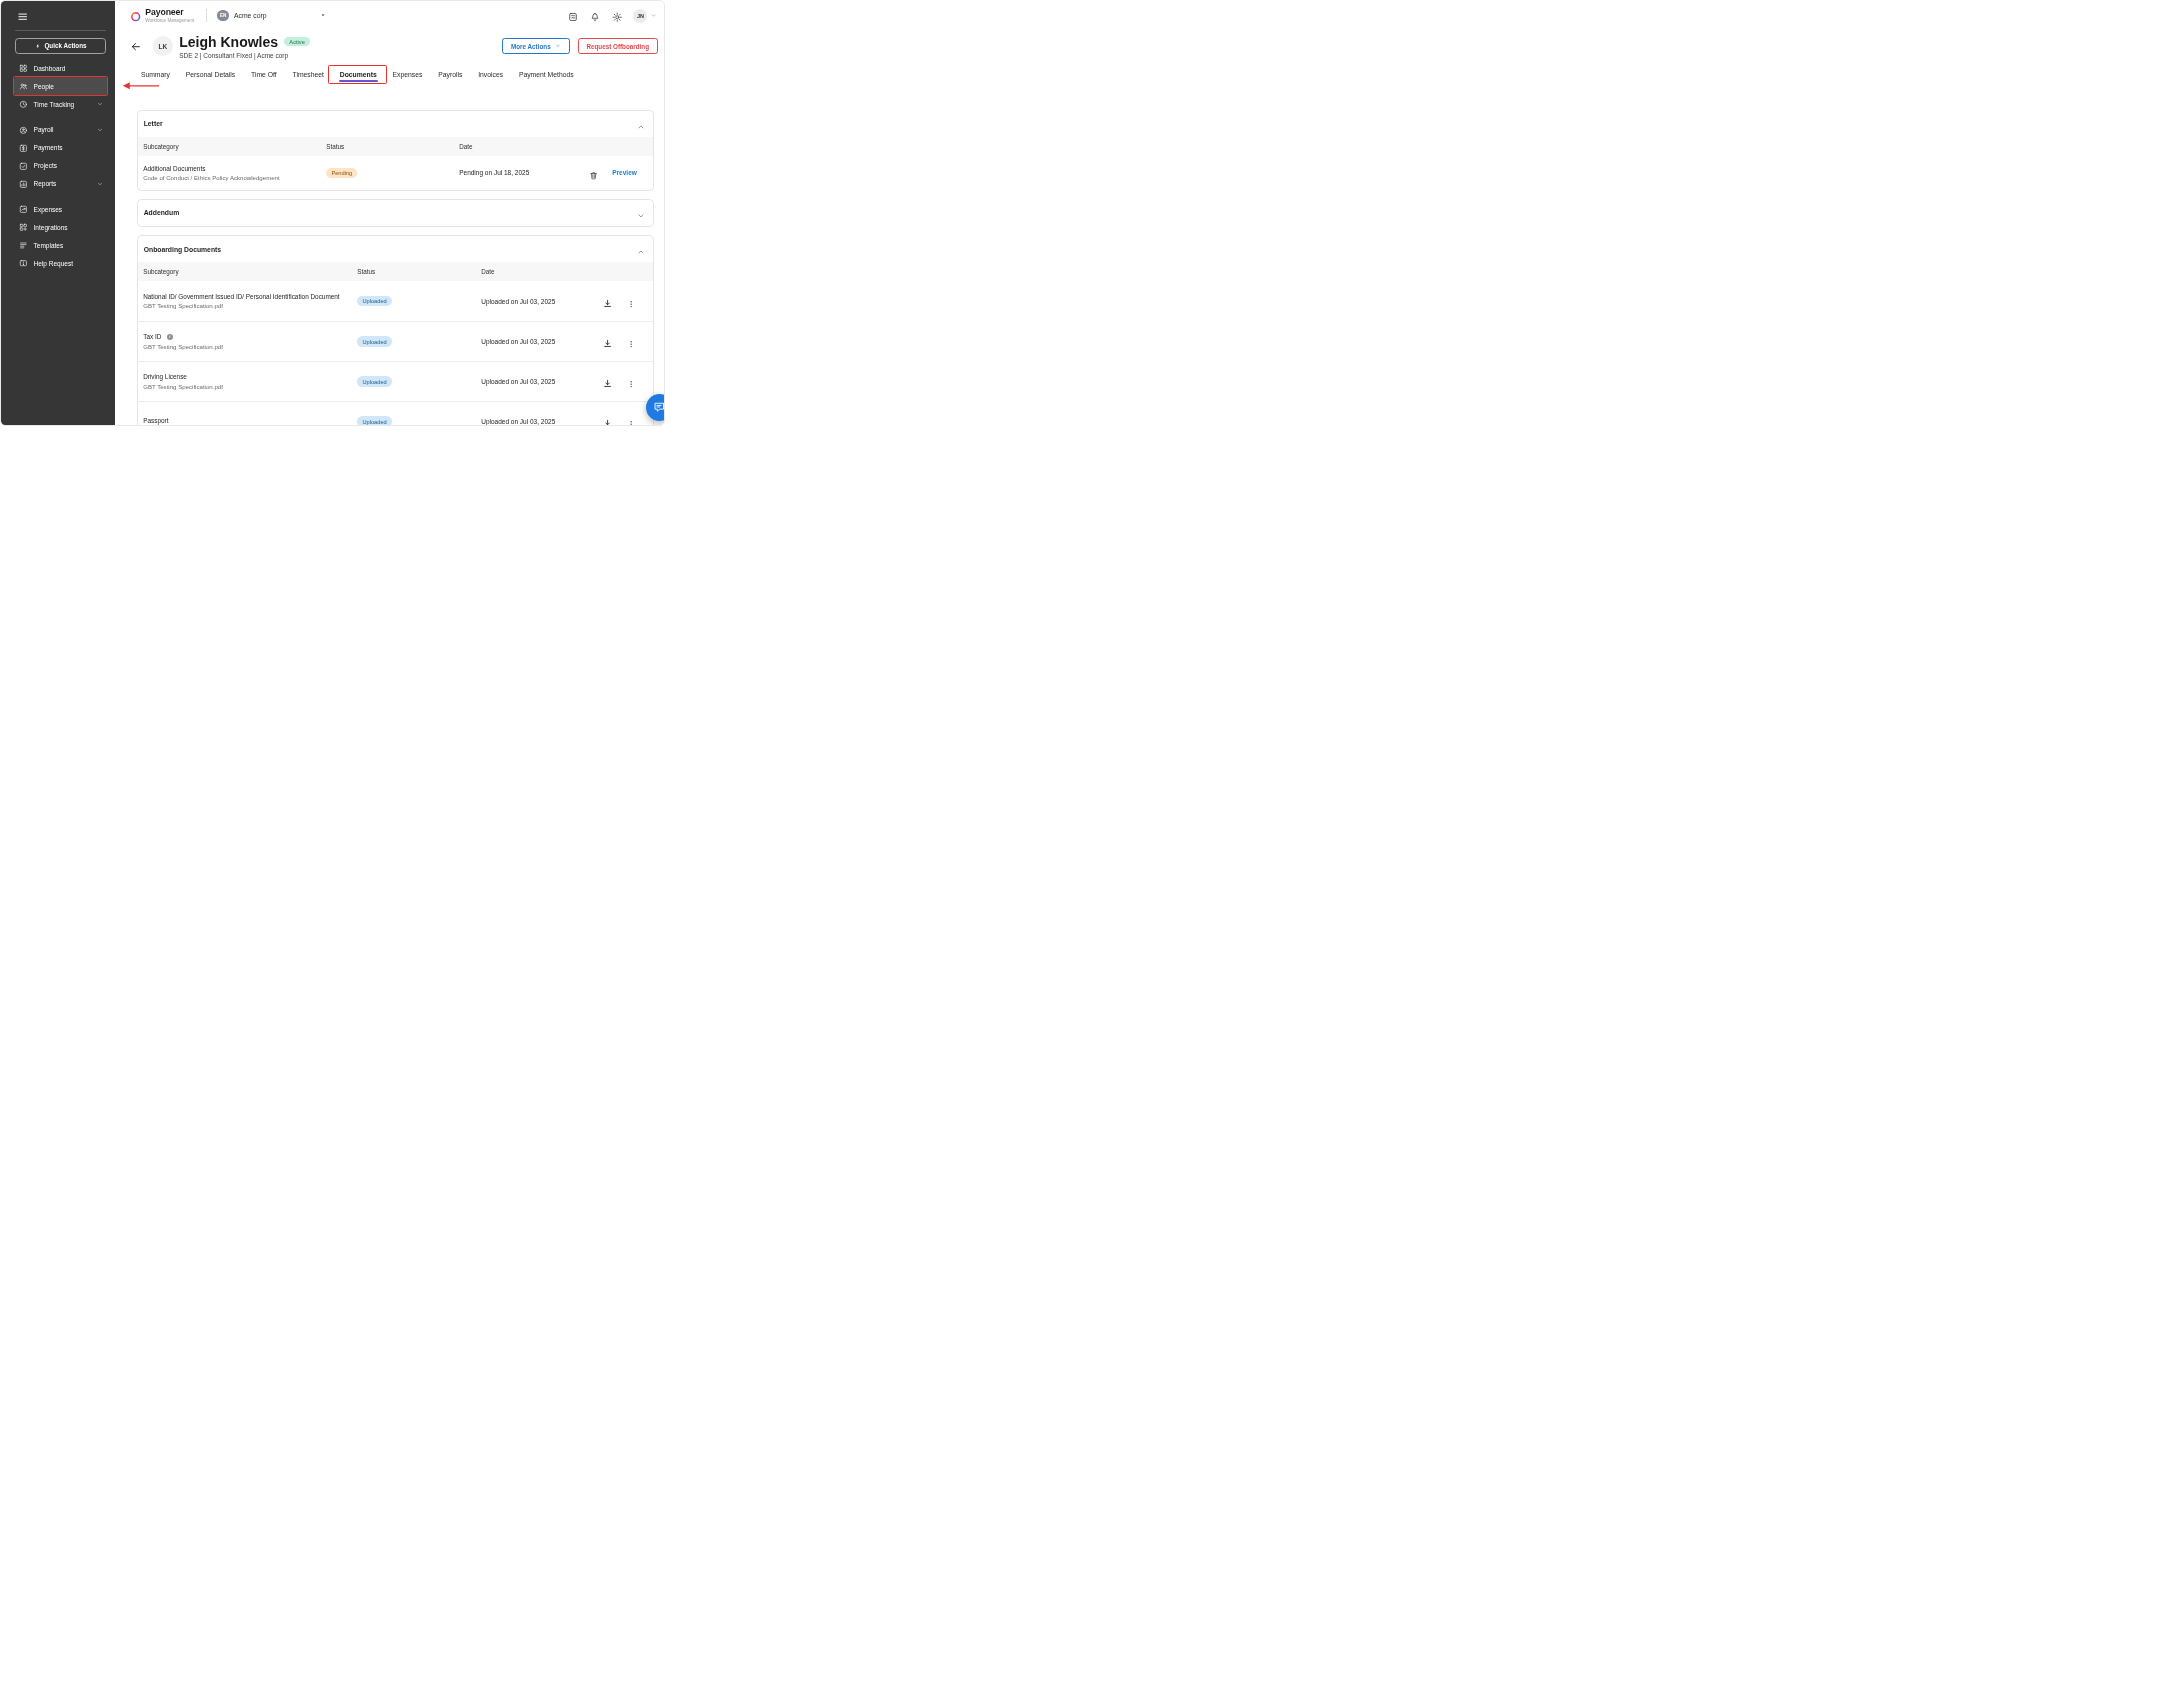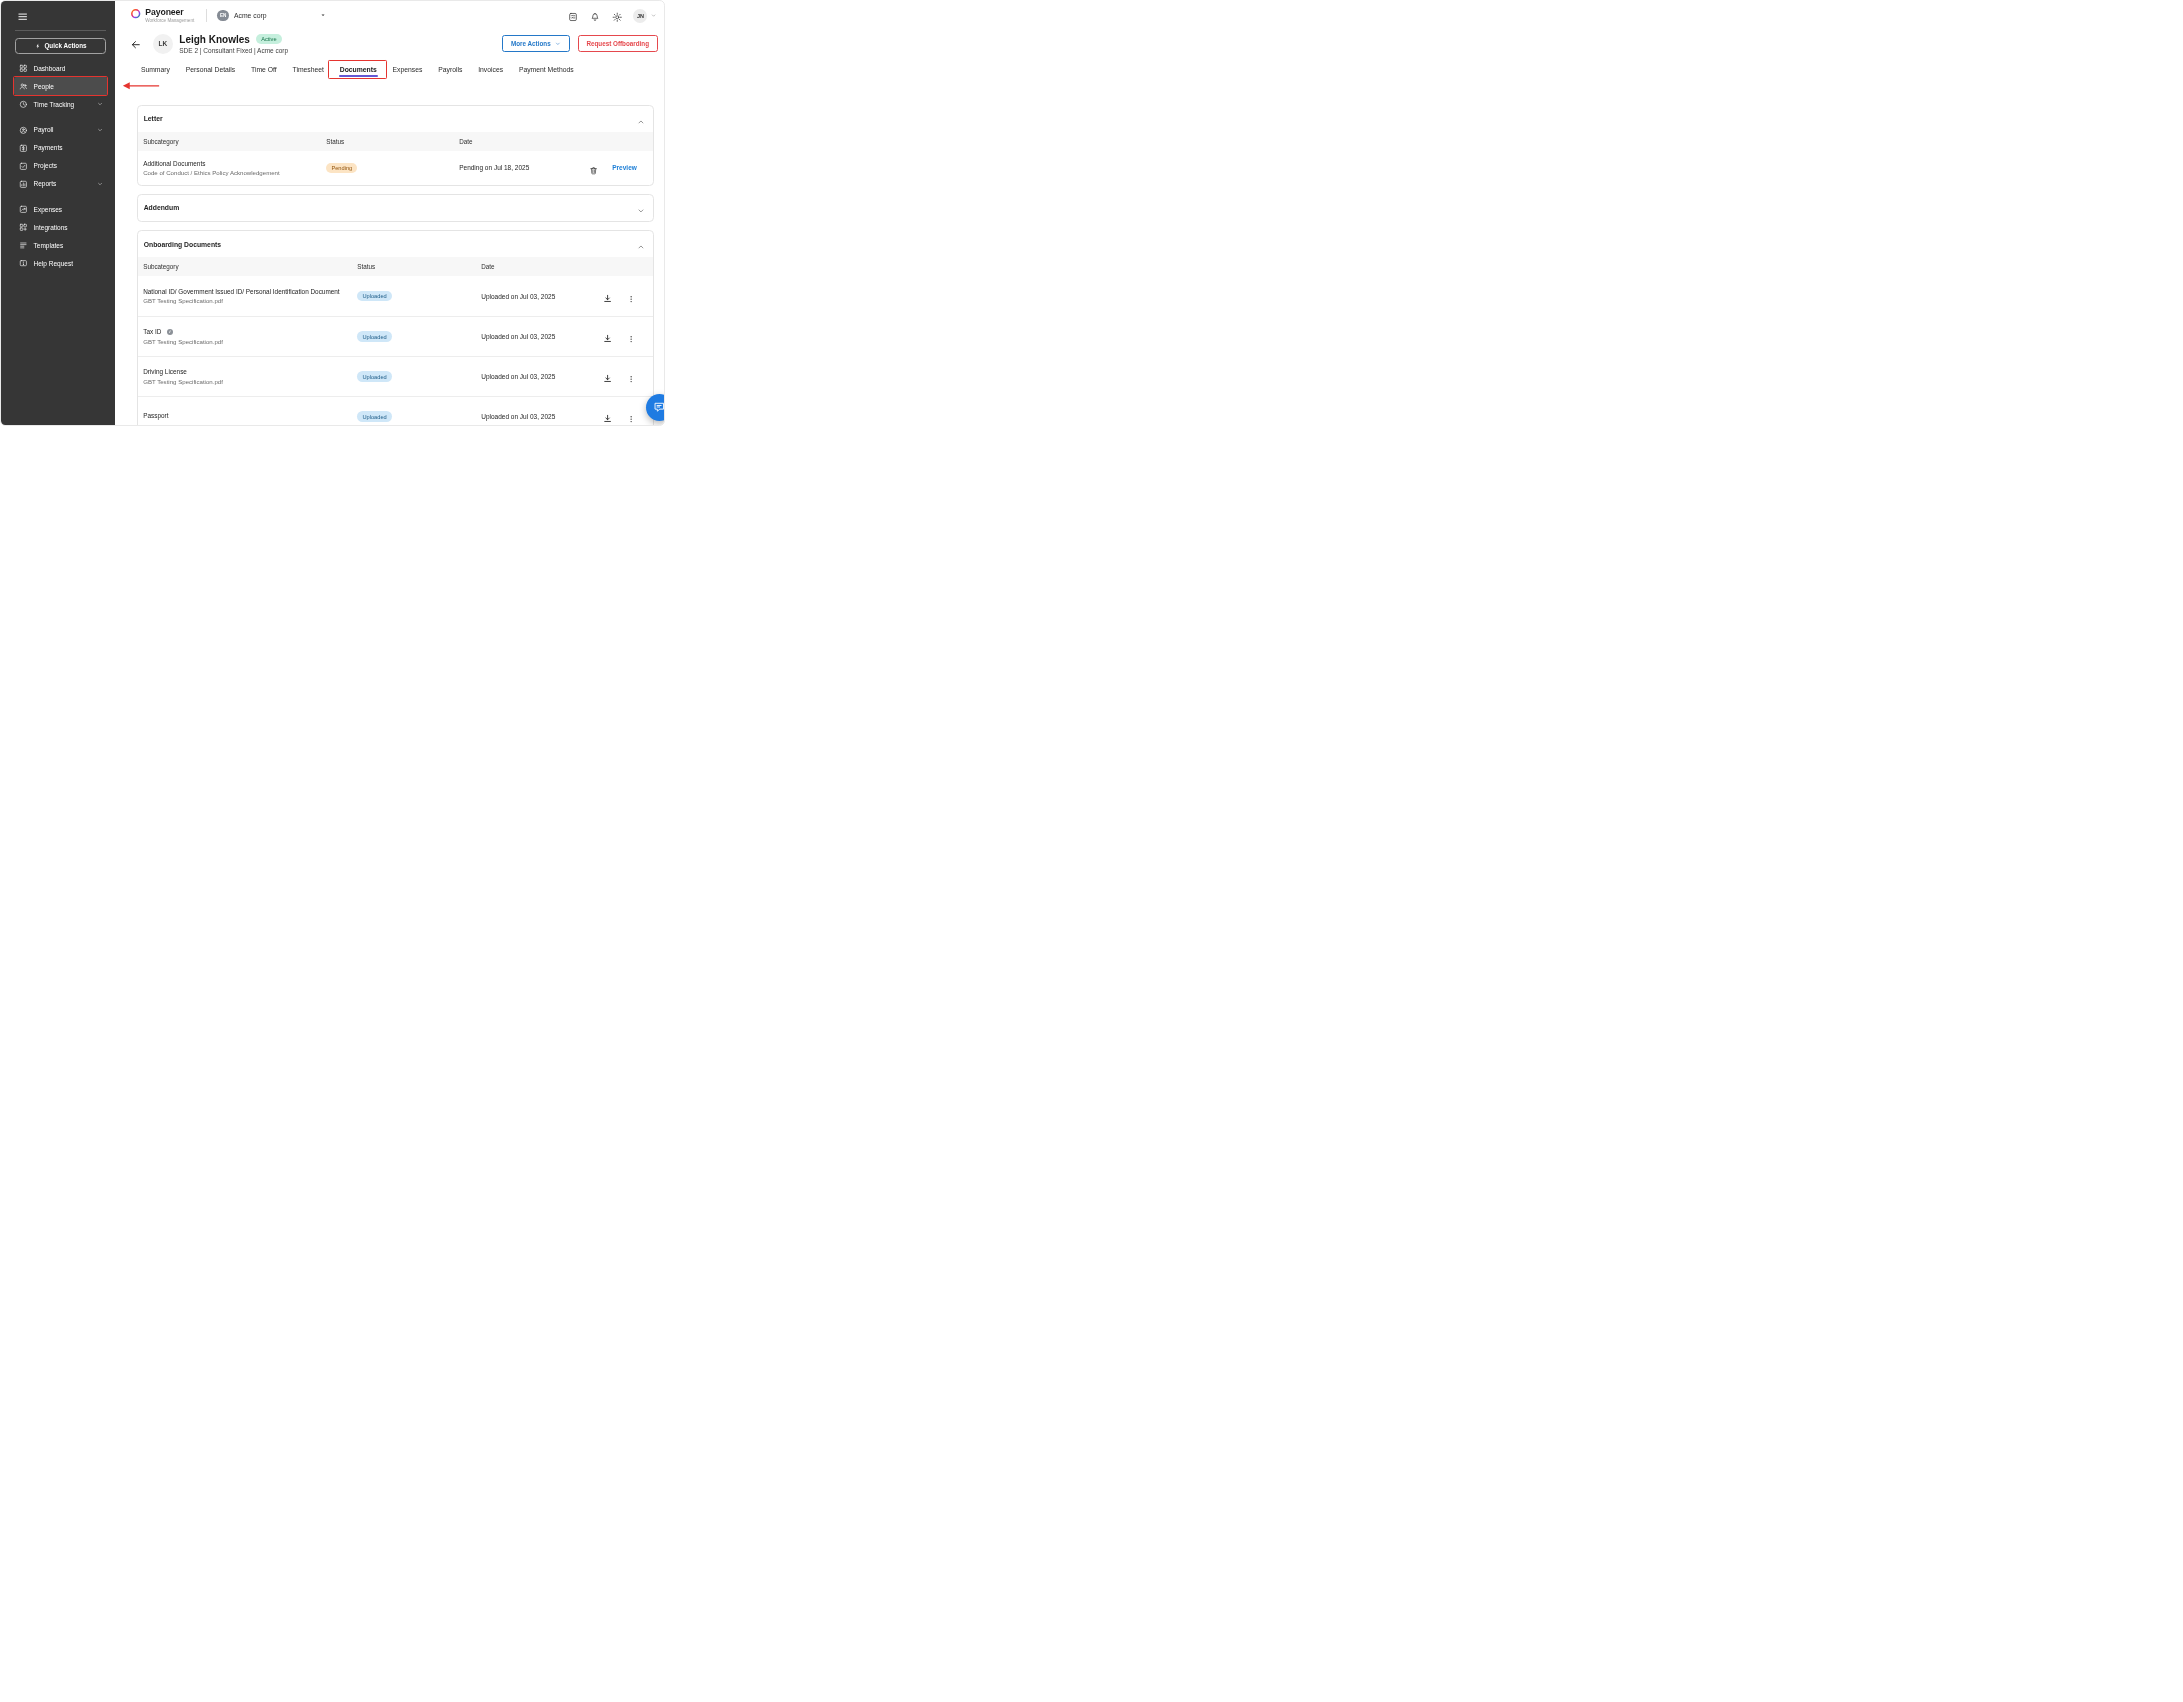--- a/index.html
+++ b/index.html
@@ -30,21 +30,21 @@
   .sb-gap{height:7.9px}
   .ic{width:8.7px;height:8.7px;stroke:currentColor;fill:none;stroke-width:1.7;
     stroke-linecap:round;stroke-linejoin:round;flex:none}
   .ic.sm{width:6.1px;height:6.1px}
   .ann-outline::after{content:"";position:absolute;left:-1.3px;right:0px;top:-0.9px;bottom:-0.9px;
     border:1.3px solid var(--annotation);border-radius:1.7px;pointer-events:none}
 
   
   .main{flex:1;display:flex;flex-direction:column;min-width:0;position:relative}
   .topbar{height:29px;display:flex;align-items:center;padding:0 7.9px 0 15px;flex:none}
-  .brand{display:flex;align-items:flex-start;gap:3.9px}
+  .brand{display:flex;align-items:flex-end;gap:3.9px}
   .brand-logo{width:11.4px;height:11.4px}
   .brand-name{font-size:8.7px;font-weight:700;color:#1d1d1d;letter-spacing:-0.1px;line-height:8.7px}
   .brand-tag{font-size:4.6px;color:#9b9b9b;margin-top:0.9px}
   .vdiv{width:0.4px;height:13px;background:#ddd;margin:0 11.4px}
   .company{display:flex;align-items:center;gap:5.2px;min-width:109px;cursor:pointer}
   .en-badge{width:11.4px;height:11.4px;border-radius:50%;background:#858b94;color:#fff;font-size:4.6px;
     font-weight:700;display:flex;align-items:center;justify-content:center}
   .company-name{font-size:6.8px;color:#2d2d2d}
   .company .chev{margin-left:auto;color:#333}
   .top-icons{margin-left:auto;display:flex;align-items:center;gap:11.4px;color:#2e2e2e}
@@ -52,21 +52,21 @@
   .user-chip{display:flex;align-items:center;gap:3.5px;cursor:pointer}
   .avatar-sm{width:14px;height:14px;border-radius:50%;background:#ececec;color:#333;font-size:5.5px;
     font-weight:700;display:flex;align-items:center;justify-content:center}
 
   .person-row{display:flex;align-items:center;padding:3.5px 5.2px 2.6px 15px;flex:none}
   .back-btn{background:none;border:none;width:11.4px;height:11.4px;color:#222;cursor:pointer;margin-right:11.4px;padding:0}
   .avatar-lg{width:20px;height:20px;border-radius:50%;background:#f1f1f1;color:#3a3a3a;font-size:6.5px;
     font-weight:600;display:flex;align-items:center;justify-content:center;flex:none}
   .person-info{margin-left:6.5px}
   .person-name-line{display:flex;align-items:center;gap:6.1px}
-  .person-name{font-size:10px;font-weight:700;color:#191919}
+  .person-name{font-size:14px;font-weight:700;color:#191919}
   .badge-active{background:var(--active_bg);color:var(--active_text);font-size:5.7px;font-weight:500;
     padding:1.7px 5.2px;border-radius:5.7px}
   .person-sub{font-size:6.5px;color:#3e3e3e;margin-top:2.2px}
   .person-actions{margin-left:auto;display:flex;gap:7.9px;margin-right:0.9px}
   .btn{height:16.6px;border-radius:2.6px;background:#fff;font-weight:700;font-size:6.3px;cursor:pointer;
     display:flex;align-items:center;gap:4.4px;padding:0 7.9px;font-family:inherit}
   .btn-blue{border:0.4px solid var(--accent_blue);color:var(--accent_blue)}
   .btn-red{border:0.4px solid var(--danger);color:var(--danger)}
 
   .tabs{display:flex;gap:14px;padding:3.5px 0 0 25px;flex:none}

